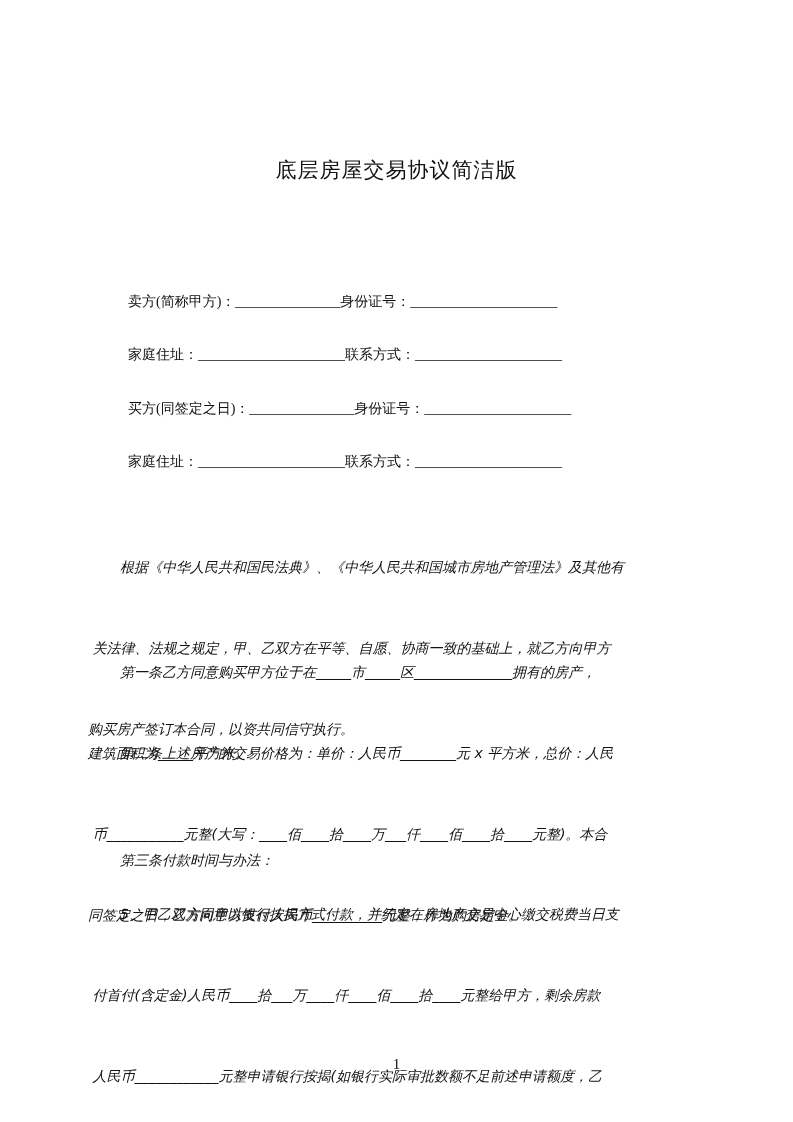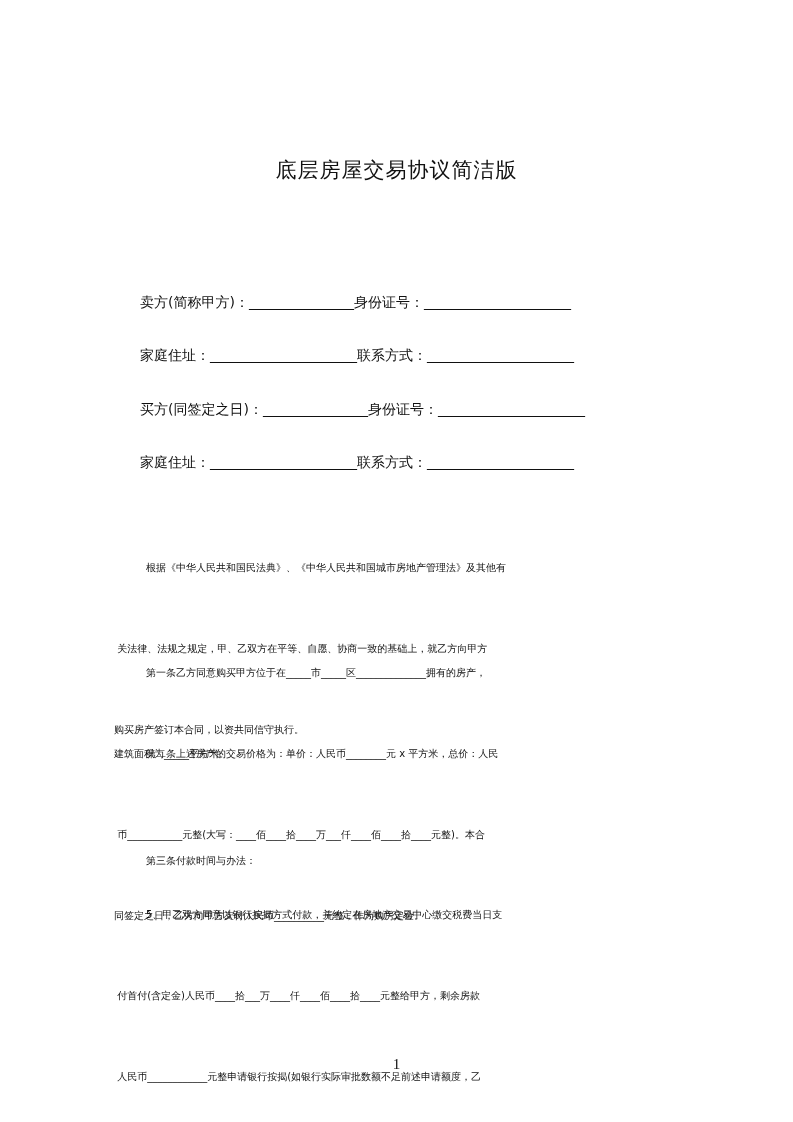--- a/index.html
+++ b/index.html
@@ -1,23 +1,23 @@
 <!DOCTYPE html>
 <html><head>
 <meta charset="utf-8">
 <style>
   html, body { margin: 0; padding: 0; background: #ffffff; }
   body { width: 793px; height: 1122px; position: relative; overflow: hidden;
          font-family: "DejaVu Sans", "Liberation Sans", sans-serif; color: #111; }
   .page { position: absolute; left: 0; top: 0; width: 793px; height: 1122px; background: #fff; }
   .title { position: absolute; top: 156px; left: 0; width: 793px; text-align: center;
            font-size: 21px; letter-spacing: 1px; color: #111; }
-  .field-row { position: absolute; left: 140px; font-size: 14px; white-space: pre; line-height: 20px; }
-  .para { position: absolute; left: 114px; width: 608px; font-size: 10px; line-height: 27px;
-          white-space: pre-wrap; text-align: left; }
+  .field-row { position: absolute; left: 128px; font-size: 14px; white-space: pre; line-height: 20px; font-family: Liberation Serif, serif; }
+  .para { position: absolute; left: 88px; width: 608px; font-size: 14px; line-height: 27px;
+          white-space: pre-wrap; text-align: left; font-style: italic; }
   .line { display: block; white-space: pre; }
   .indent { padding-left: 32px; }
   .footer { position: absolute; top: 1056px; left: 0; width: 793px; text-align: center;
             font-family: "Liberation Serif", "DejaVu Serif", serif; font-size: 15px; }
 </style>
 </head>
 <body>
 
 <div class="page">
   <div class="title">底层房屋交易协议简洁版</div>

